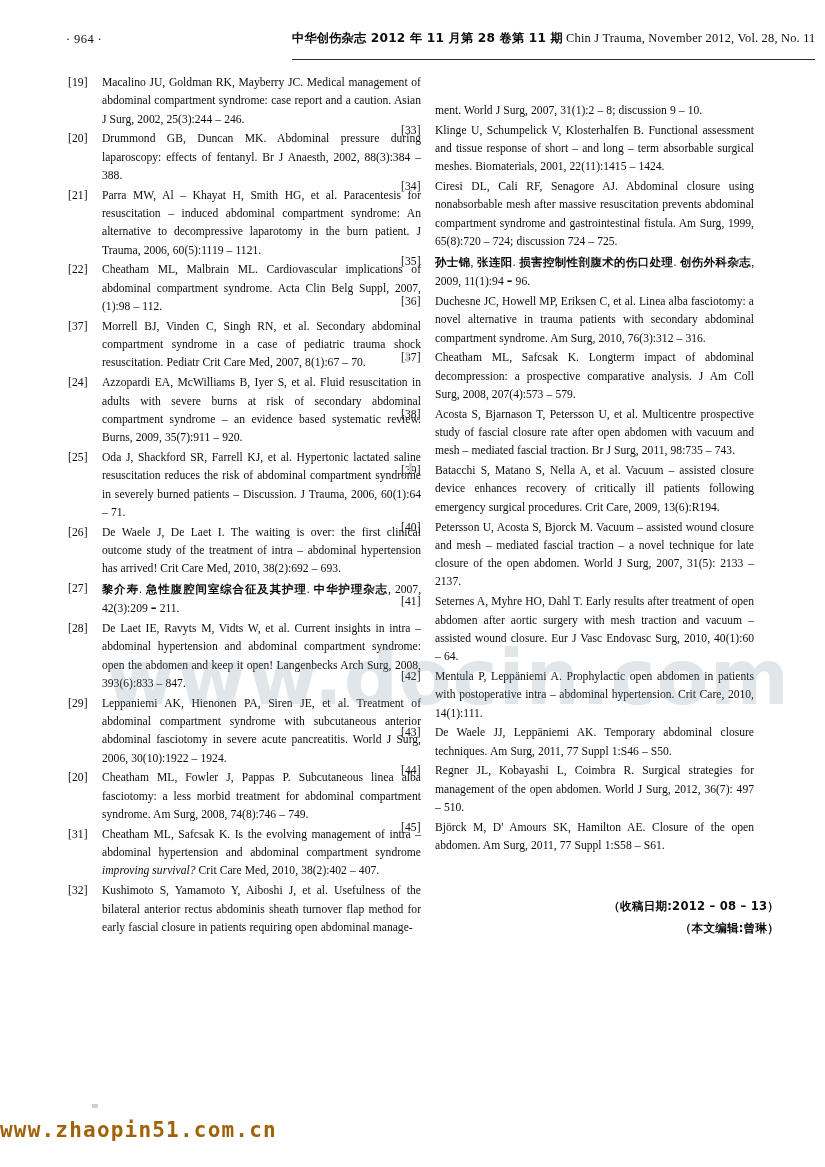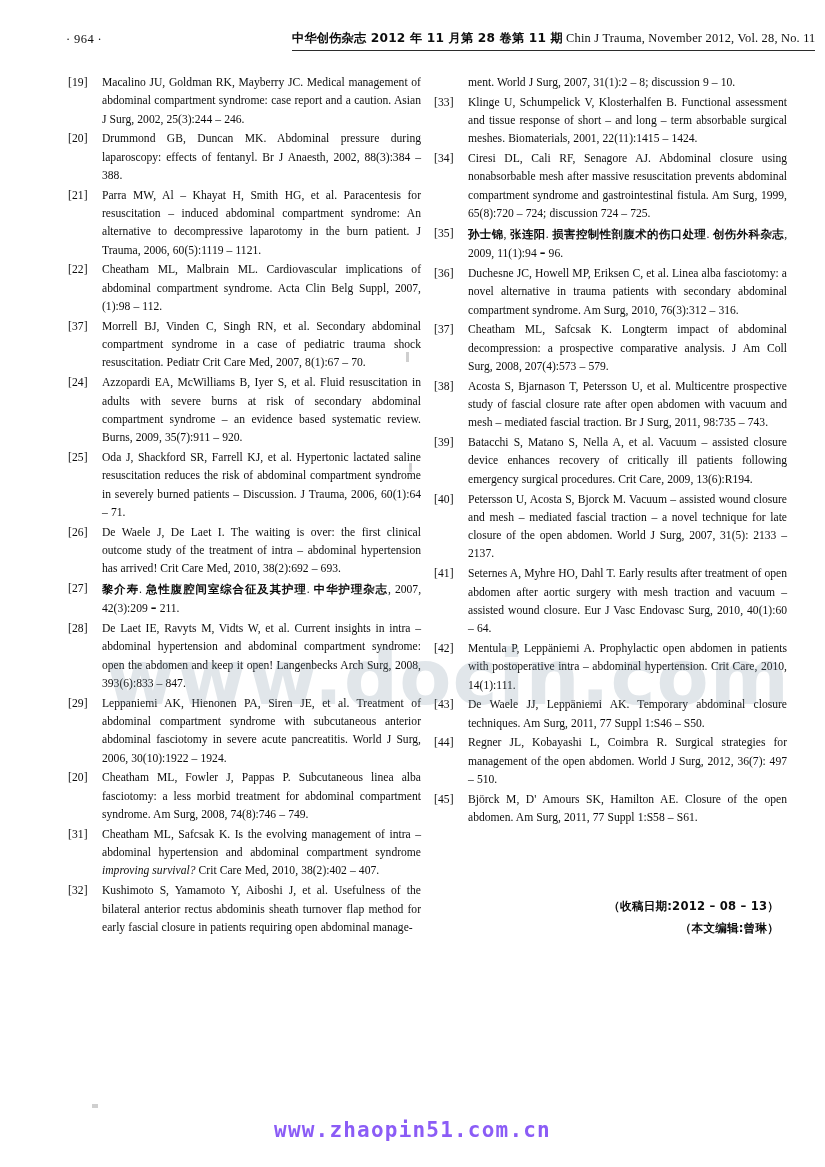--- a/index.html
+++ b/index.html
@@ -39,21 +39,21 @@
     letter-spacing: .4px;
     font-family: "Liberation Serif", serif;
   }
   .runhead-title {
     position: absolute;
     left: 292px;
     top: 0px;
     font-size: 12.4px;
     white-space: nowrap;
     border-bottom: 1px solid #2b2b2b;
-    padding-bottom: 3px;
+    padding-bottom: 12px;
   }
   .runhead-title .cn {
     font-family: "DejaVu Sans", sans-serif;
     font-weight: bold;
     font-size: 12.2px;
     letter-spacing: .2px;
   }
   .runhead-title .en {
     font-family: "Liberation Serif", serif;
     font-size: 12.4px;
@@ -67,21 +67,21 @@
     top: 74px;
     width: 825px;
     height: 880px;
   }
   .col {
     position: absolute;
     top: 0;
     width: 355px;
   }
   .col-left  { left: 66px; }
-  .col-right { left: 432px; }
+  .col-right { left: 399px; margin-top: 28px; }
 
   .ref {
     display: flex;
     align-items: flex-start;
     margin-bottom: 1.5px;
   }
   .ref-num {
     flex: 0 0 auto;
     width: 36px;
     font-size: 11.6px;
@@ -145,26 +145,25 @@
     color: rgba(120, 140, 160, 0.22);
     pointer-events: none;
     user-select: none;
     line-height: 1;
   }
   .wm-bottom {
     position: absolute;
     left: 0;
     top: 1118px;
     width: 825px;
-    text-align: center;
     font-family: "DejaVu Sans Mono", monospace;
     font-weight: bold;
     font-size: 21px;
     letter-spacing: 1.2px;
-    color: #8b5cf6;
+    color: #a16207;
   }
   .speck {
     position: absolute;
     background: #cfcfcf;
     pointer-events: none;
   }
 </style>
 </head>
 <body>
 

